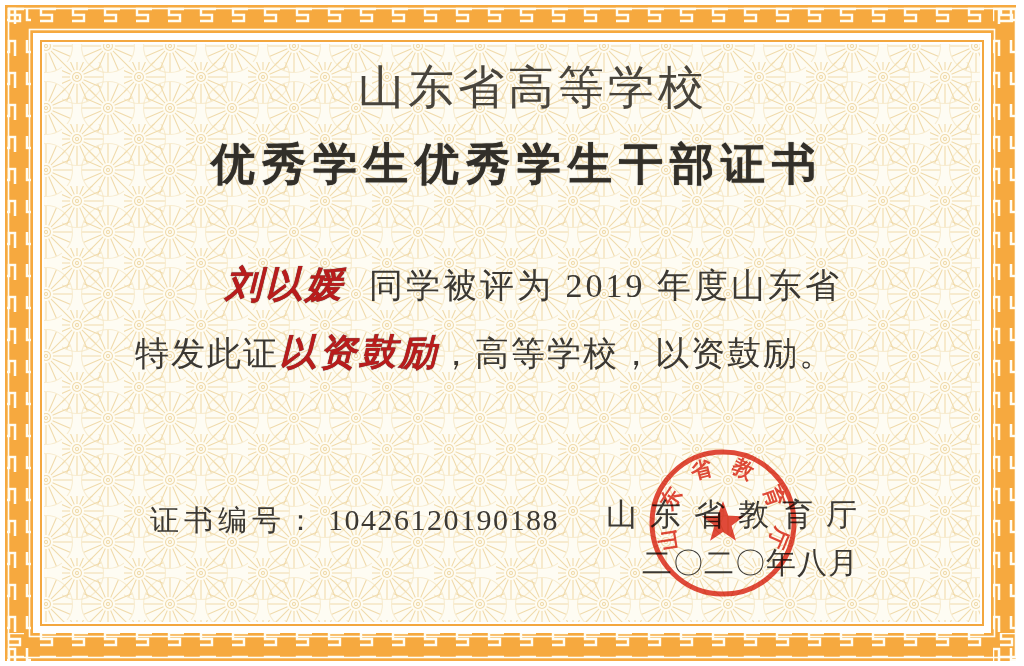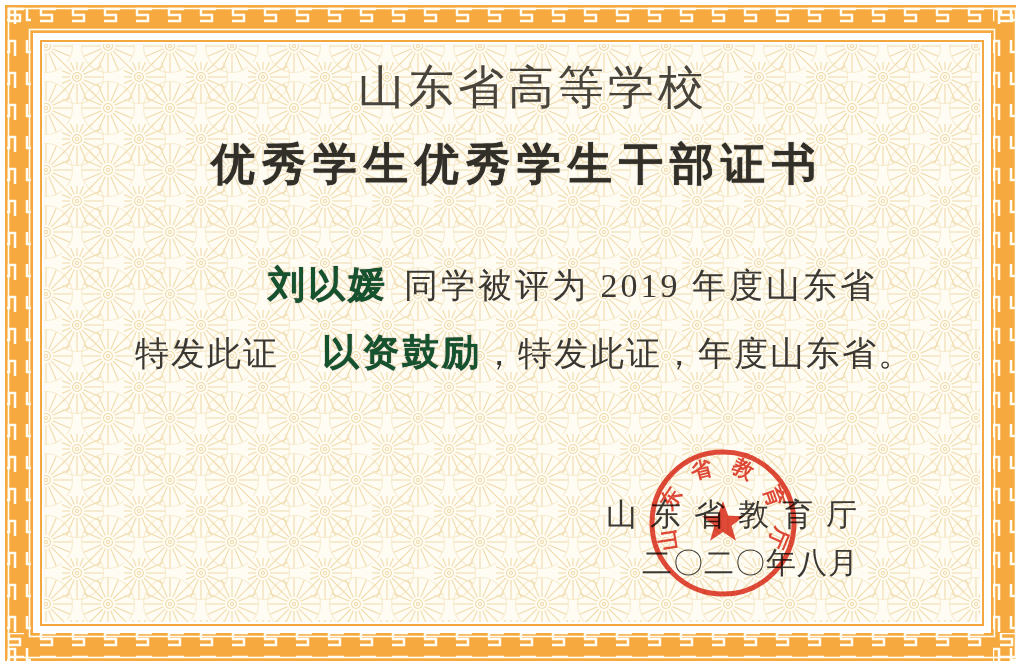--- a/index.html
+++ b/index.html
@@ -16,24 +16,24 @@
     font-size:46px;line-height:52px;letter-spacing:4px;color:#48443c;
   }
   .subtitle{
     left:9px;right:-9px;top:140px;text-align:center;
     font-size:44px;line-height:50px;font-weight:700;letter-spacing:7px;color:#322f29;
     text-shadow:0 0 1px #322f29;
   }
   .line1{left:225px;top:264px;font-size:34px;line-height:42px;letter-spacing:3px;}
   .line2{left:135px;top:332px;font-size:34px;line-height:42px;letter-spacing:2px;}
   .script{
-    font-weight:700;font-size:37px;letter-spacing:3px;
-    color:#14532d;text-shadow:0 0 1px #2e2b26;margin-left:43px;
+    font-weight:700;font-style:italic;font-size:37px;letter-spacing:3px;
+    color:#b91c1c;text-shadow:0 0 1px #2e2b26;
   }
-  .after-name{margin-left:16px;text-align:center;}
+  .after-name{margin-left:24px;text-align:center;}
   .certnum{left:150px;top:503px;font-size:29px;line-height:34px;}
   .certnum .lbl{letter-spacing:5px;}
   .certnum .num{font-size:30px;letter-spacing:1.5px;margin-left:8px;}
   .issuer{left:606px;top:497px;font-size:31px;line-height:36px;letter-spacing:13px;}
   .issuedate{left:642px;top:545px;font-size:30px;line-height:35px;letter-spacing:1px;}
 </style>
 </head>
 <body>
 
 <div class="cert">
@@ -76,23 +76,26 @@
     <rect x="44" y="44" width="936" height="578" fill="url(#flw)" opacity="0.85"></rect>
   </svg>
 
   <div class="txt title">山东省高等学校</div>
   <div class="txt subtitle">优秀学生优秀学生干部证书</div>
 
   <div class="txt line1">
     <span class="script">刘以媛</span><span class="after-name">同学被评为 2019 年度山东省</span>
   </div>
   <div class="txt line2">
-    <span>特发此证</span><span class="script">以资鼓励</span><span>，特发此证，年度山东省。</span>
+    <span>特发此证</span><span class="script">以资鼓励</span><span>，高等学校，以资鼓励。</span>
   </div>
 
+  <div class="txt certnum">
+    <span class="lbl">证书编号：</span><span class="num">10426120190188</span>
+  </div>
 
   <div class="txt issuer">山东省教育厅</div>
   <div class="txt issuedate">二〇二〇年八月</div>
 
   <svg class="seal-svg" viewBox="0 0 1024 666" aria-hidden="true">
     <circle cx="723" cy="523" r="71" fill="none" stroke="#df3b2b" stroke-width="5"></circle>
     <path id="sealArc" d="M682 551.7 A50 50 0 1 1 764 551.7" fill="none" stroke="none"></path>
     <text font-size="21" letter-spacing="16" fill="#df3b2b" font-family="Liberation Serif, DejaVu Serif, serif" font-weight="700">
       <textPath href="#sealArc" startOffset="4">山东省教育厅</textPath>
     </text>

